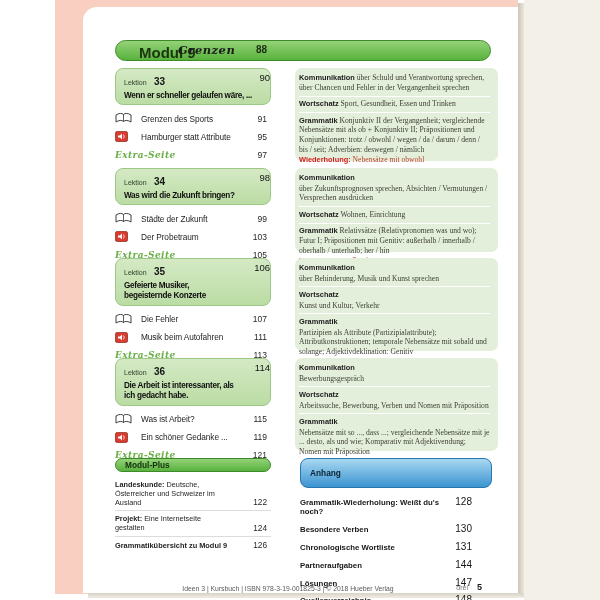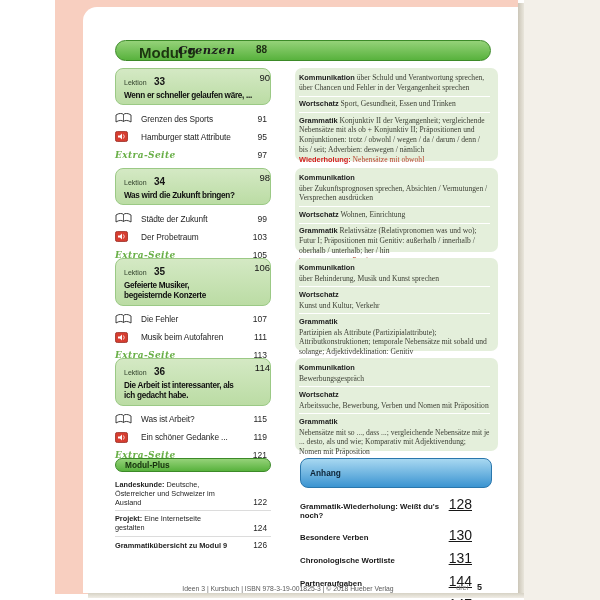--- a/index.html
+++ b/index.html
@@ -70,21 +70,21 @@
   .mp-page { margin-left:auto; font-size:8.3px; color:#1f1f1f; padding-right:4px; }
 
   
   .anhang { position:absolute; left:217px; top:451px; width:192px; }
   .anhang-bar { height:30px; border-radius:8px; background:linear-gradient(#a8d8f1,#3b94d1);
     border:1px solid #2a77ad; box-sizing:border-box; display:flex; align-items:center;
     padding-left:9px; font-size:8.3px; font-weight:bold; color:#0c2336; }
   .anhang-rows { margin-top:5px; }
   .anhang-row { display:flex; align-items:baseline; padding:3.4px 0; }
   .anhang-label { font-size:7.8px; font-weight:bold; color:#171717; }
-  .anhang-page { margin-left:auto; font-size:14px; color:#171717; padding-right:20px;text-decoration:underline; }
+  .anhang-page { margin-left:auto; font-size:10px; color:#171717; padding-right:20px; }
 
   
   .imprint { position:absolute; left:80px; top:578px; width:250px; text-align:center;
     font-size:6.8px; color:#5a5a5a; }
   .folio { position:absolute; right:36px; top:575px; display:flex; align-items:baseline; gap:9px; }
   .folio-word { font-size:7px; color:#777777; }
   .folio-num { font-size:9px; font-weight:bold; color:#1c1c1c; }
 
   svg { display:block; }
 </style>

